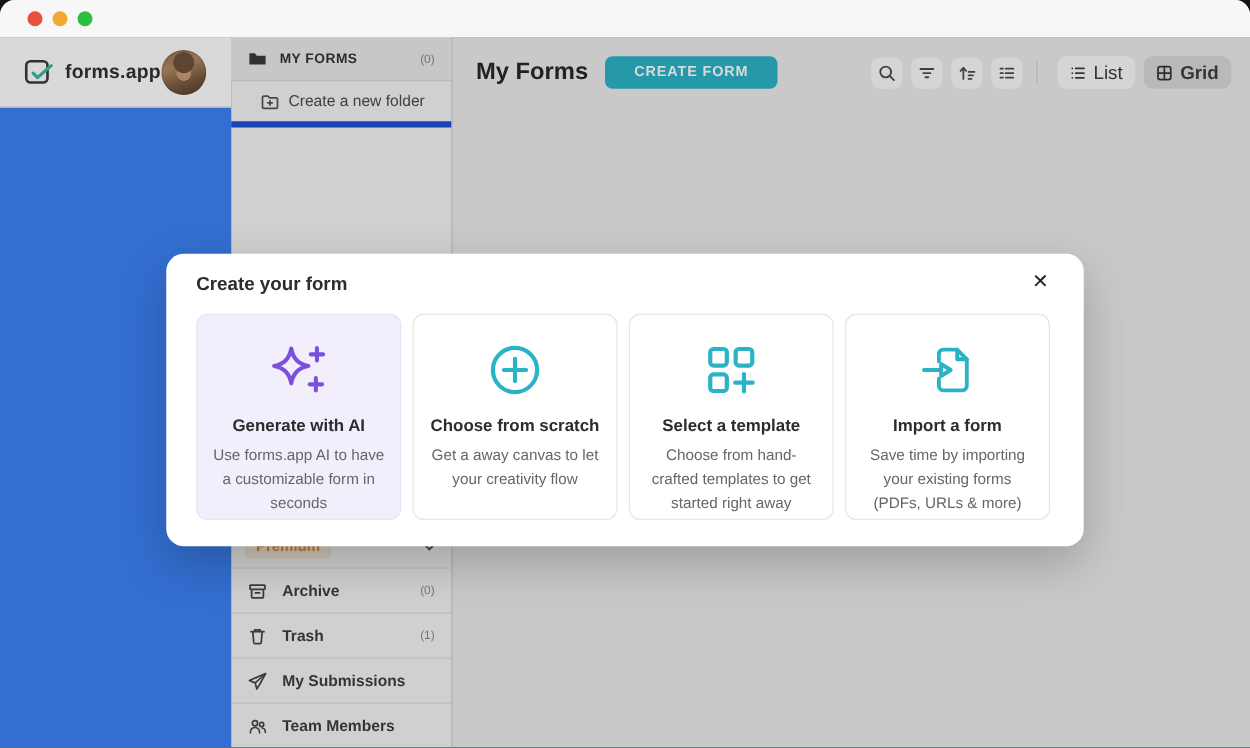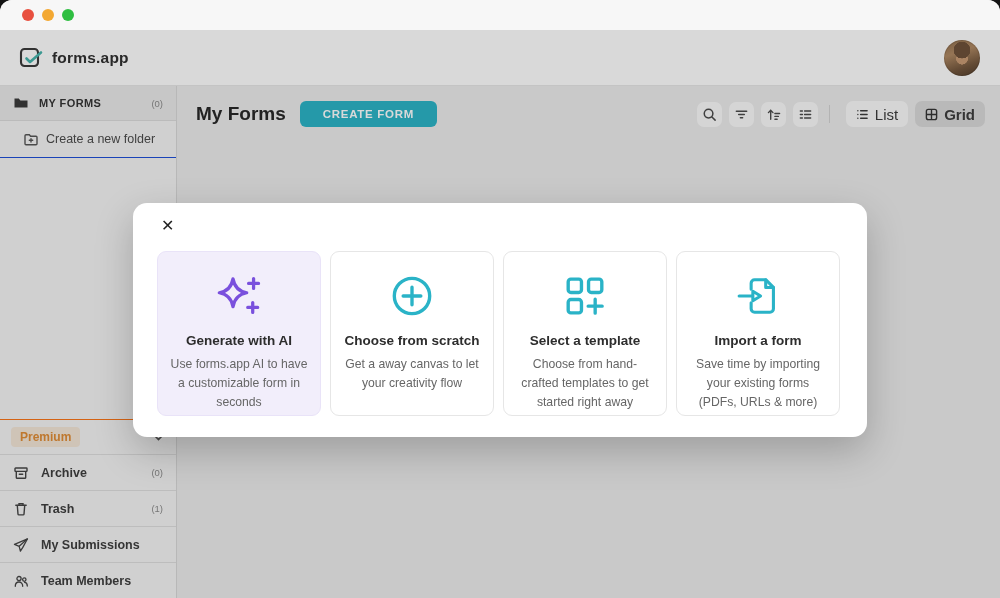--- a/index.html
+++ b/index.html
@@ -8,21 +8,21 @@
   .window { width:1000px; height:598px; display:flex; flex-direction:column;
             border-radius:12px 12px 0 0; overflow:hidden; background:#ececec; }
 
   
   .titlebar { height:30px; background:#f7f7f7; display:flex; align-items:center;
               padding-left:22px; gap:8px; flex:0 0 auto; }
   .tl-dot { width:12px; height:12px; border-radius:50%; }
   .tl-red { background:#e8503f; } .tl-yellow { background:#f3a832; } .tl-green { background:#2fbe41; }
 
   
-  .app { position:relative; flex:1; display:flex; flex-direction:column; background:#3b82f6; }
+  .app { position:relative; flex:1; display:flex; flex-direction:row; background:#3b82f6; }
   .app-header { height:56px; background:#ffffff; border-bottom:1px solid #e6e6e6;
                 display:flex; align-items:center; justify-content:space-between;
                 padding:0 20px 0 18px; }
   .logo { display:flex; align-items:center; gap:8px; }
   .logo-text { font-size:15.5px; font-weight:bold; color:#2f2f2f; letter-spacing:.2px; }
   .avatar { width:36px; height:36px; border-radius:50%;
             background:
               radial-gradient(circle at 50% 28%, #6e5038 0 26%, transparent 27%),
               radial-gradient(circle at 50% 52%, #c99b74 0 22%, transparent 23%),
               linear-gradient(160deg, #8a6a4a 0%, #b08963 35%, #74573d 70%, #4e3a29 100%);
@@ -30,21 +30,21 @@
 
   .app-body { flex:1; display:flex; min-height:0; }
 
   
   .sidebar { width:177px; background:#f5f5f5; border-right:1px solid #d8d8d8;
              display:flex; flex-direction:column; }
   .side-row { display:flex; align-items:center; padding:0 13px; flex:0 0 auto; }
   .myforms-row { height:35px; background:#eaeaea; border-bottom:1px solid #dcdcdc; gap:10px; }
   .myforms-label { font-size:11px; font-weight:bold; color:#333; letter-spacing:.4px; }
   .side-count { margin-left:auto; font-size:9.5px; color:#8a8a8a; }
-  .newfolder-row { height:37px; border-bottom:1px solid #1d4ed8; padding-left:23px; gap:7px; }
+  .newfolder-row { height:37px; border-bottom:5px solid #1d4ed8; padding-left:23px; gap:7px; }
   .newfolder-row span { font-size:12.5px; color:#4a4a4a; }
   .side-spacer { flex:1; }
   .premium-row { height:35px; border-top:1px solid #f97316; padding:0 11px; }
   .premium-pill { background:rgba(238,154,61,.16); border-radius:4px; padding:3px 9px;
                   font-size:12px; font-weight:bold; color:#e08c35; }
   .premium-chevron { margin-left:auto; display:flex; }
   .menu-row { height:36px; border-top:1px solid #dedede; gap:12px; cursor:default; }
   .menu-row span.lbl { font-size:12.5px; font-weight:600; color:#3d3d3d;text-align:center; }
   .icon16 { width:16px; height:16px; flex:0 0 auto; display:block; }
 
@@ -226,20 +226,21 @@
             </button>
           </div>
         </div>
       </div>
     </div>
 
     <div class="dim-overlay"></div>
 
     <div class="modal">
       <div class="modal-head">
+        <span class="modal-title">Create your form</span>
         <button class="modal-close">
           <span>✕</span>
         </button>
       </div>
 
       <div class="cards">
 
         <div class="card ai">
           <div class="card-icon">
             <svg width="48" height="46" viewBox="0 0 28 26" fill="none" stroke="#7a50dd" stroke-width="1.9" stroke-linecap="round" stroke-linejoin="round">

